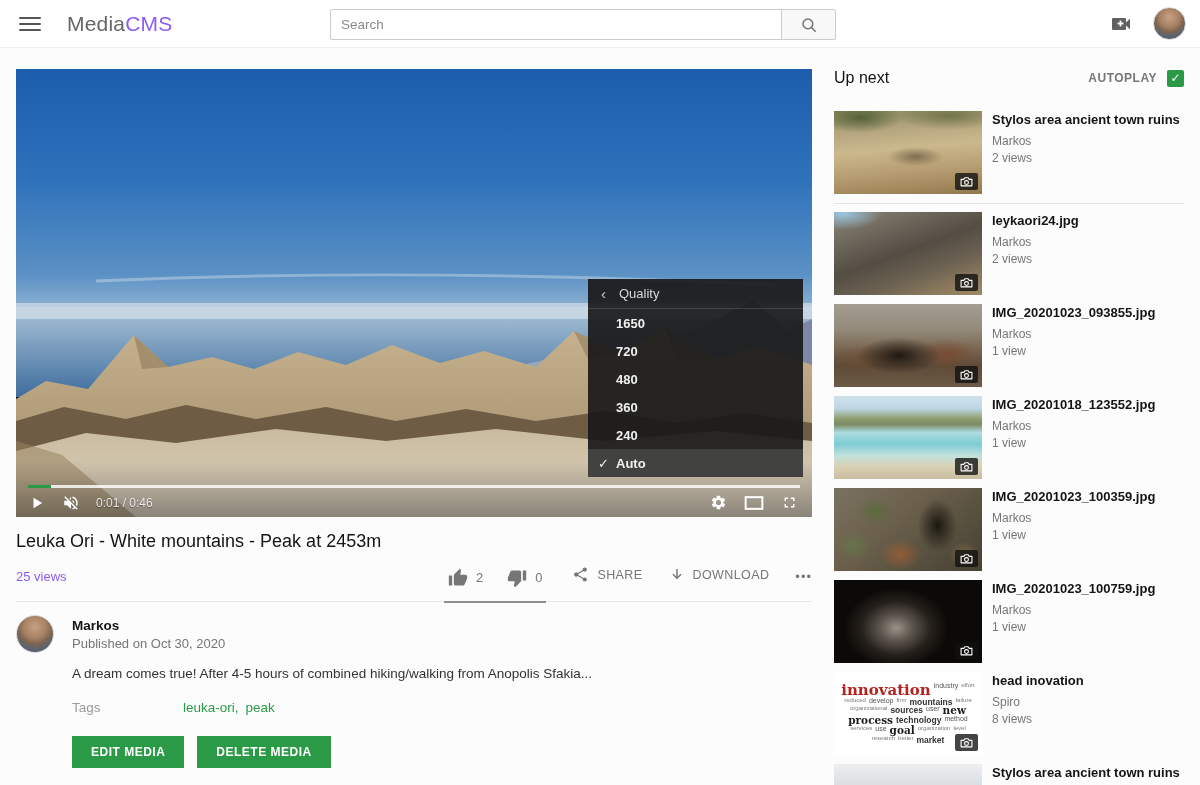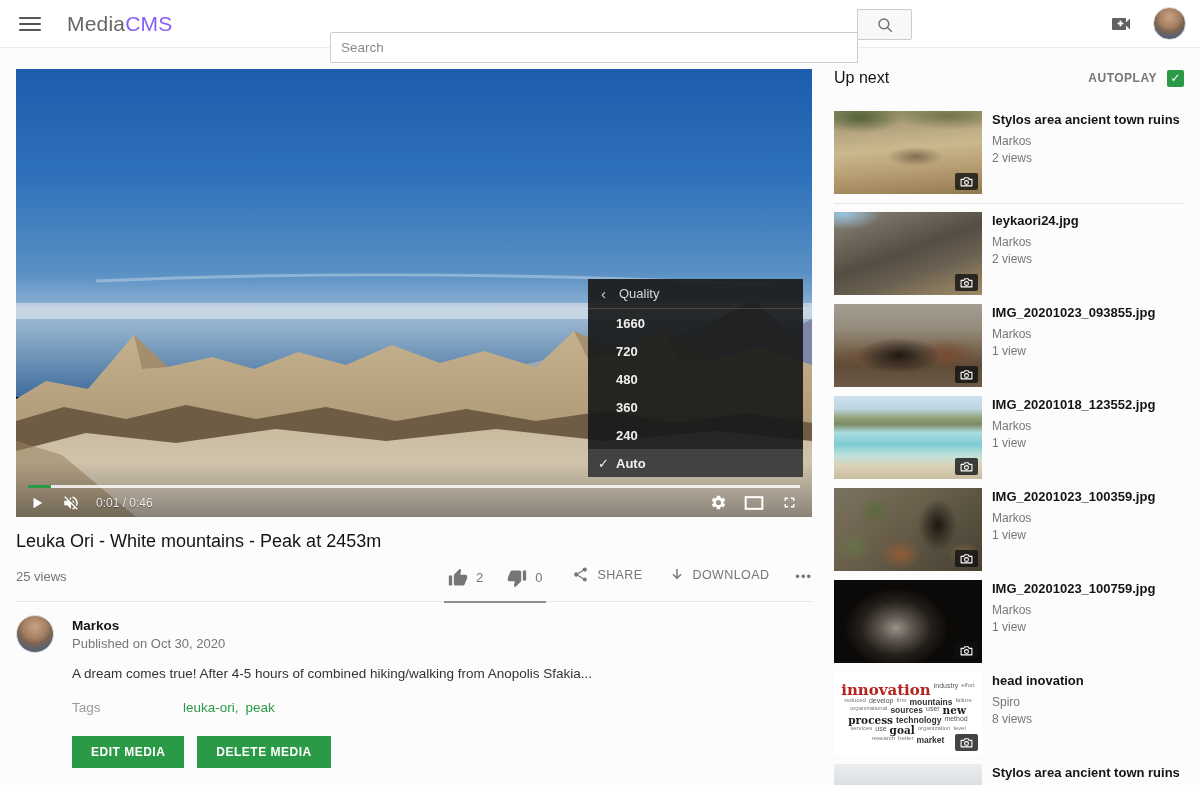--- a/index.html
+++ b/index.html
@@ -8,22 +8,22 @@
 
   
   .header { position:relative; height:48px; background:#fff; display:flex; align-items:center;
     padding:0 14px; border-bottom:1px solid #ededed; z-index:20; }
   .hamburger { width:22px; display:flex; flex-direction:column; gap:4px; cursor:pointer; margin-left:5px; }
   .hamburger span { display:block; height:2px; background:#555; border-radius:1px; }
   .logo { margin-left:26px; font-size:21px; letter-spacing:.2px; cursor:pointer; }
   .logo .lg-media { color:#666;margin-top:24px; }
   .logo .lg-cms { color:#8b5cf6; }
   .search-wrap { position:absolute; left:330px; top:9px; display:flex; height:31px; }
-  .search-input { width:528px; height:31px; border:1px solid #ccc; border-radius:2px 0 0 2px;
-    padding:0 10px; font-size:13.5px; color:#333; background:#fff; outline:none;margin-top:23px; }
+  .search-input { width:452px; height:31px; border:1px solid #ccc; border-radius:2px 0 0 2px;
+    padding:0 10px; font-size:13.5px; color:#333; background:#fff; outline:none; }
   .search-input::placeholder { color:#8a8a8a; }
   .search-btn { width:55px; height:31px; border:1px solid #ccc; margin-left:-1px; background:#f8f8f8;
     display:flex; align-items:center; justify-content:center; cursor:pointer; border-radius:0 2px 2px 0; }
   .header-right { margin-left:auto; display:flex; align-items:center; gap:20px; }
   .avatar { width:33px; height:33px; border-radius:50%;
     background:radial-gradient(circle at 50% 30%, #c9a285 0%, #a57f62 38%, #7d6450 55%, #5c6470 72%, #4a5260 100%);
     border:1px solid #d8d8d8; cursor:pointer; }
 
   
   .content { display:flex; padding:21px 16px 0 16px; }
@@ -53,21 +53,21 @@
   .q-back { font-size:15px; margin-right:13px; color:#ccc; }
   .q-item { height:28px; display:flex; align-items:center; padding-left:28px; font-size:13px;
     font-weight:bold; color:#f0f0f0; cursor:pointer; position:relative; }
   .q-item.selected { background:rgba(255,255,255,.13); }
   .q-item .q-check { position:absolute; left:10px; font-weight:normal; font-size:13px; }
 
   
   .v-title { margin-top:14px; font-size:18px; font-weight:400; color:#141414; }
   .meta-row { margin-top:13px; display:flex; align-items:flex-start; justify-content:space-between;
     border-bottom:1px solid #e8e8e8; padding-bottom:17px; }
-  .views { font-size:13px; color:#737373; padding-top:4px; }
+  .views { font-size:13px; color:#8b5cf6; padding-top:4px; }
   .meta-actions { display:flex; align-items:center; gap:26px; }
   .rating { display:flex; align-items:center; gap:24px; padding:2px 4px 13px 4px;
     border-bottom:2px solid #8f8f8f; margin-bottom:-19px; }
   .act { display:flex; align-items:center; gap:8px; color:#767676; cursor:pointer; }
   .act-label { font-size:12.5px; letter-spacing:.4px; color:#767676; }
   .count { font-size:13px; color:#767676; }
   .more-dots { font-size:13px; color:#767676; letter-spacing:1px; cursor:pointer; padding-top:4px; }
 
   
   .author-row { margin-top:13px; display:flex; align-items:center; gap:18px; }
@@ -206,21 +206,21 @@
 
       <div class="ctrl-shade"></div>
 
       <div class="q-menu">
         <div class="q-head">
           <span class="q-back">‹</span>
           <span>Quality</span>
         </div>
         <div id="quality-options">
             <div class="q-item">
-              <span>1660</span>
+              <span>1650</span>
             </div>
             <div class="q-item">
               <span>720</span>
             </div>
             <div class="q-item">
               <span>480</span>
             </div>
             <div class="q-item">
               <span>360</span>
             </div>

